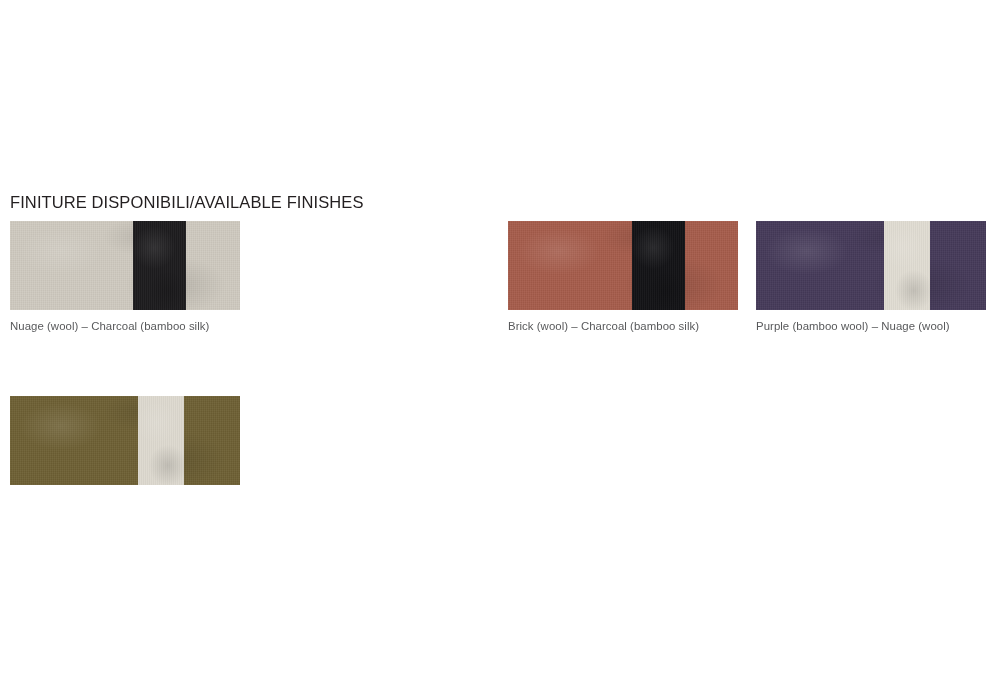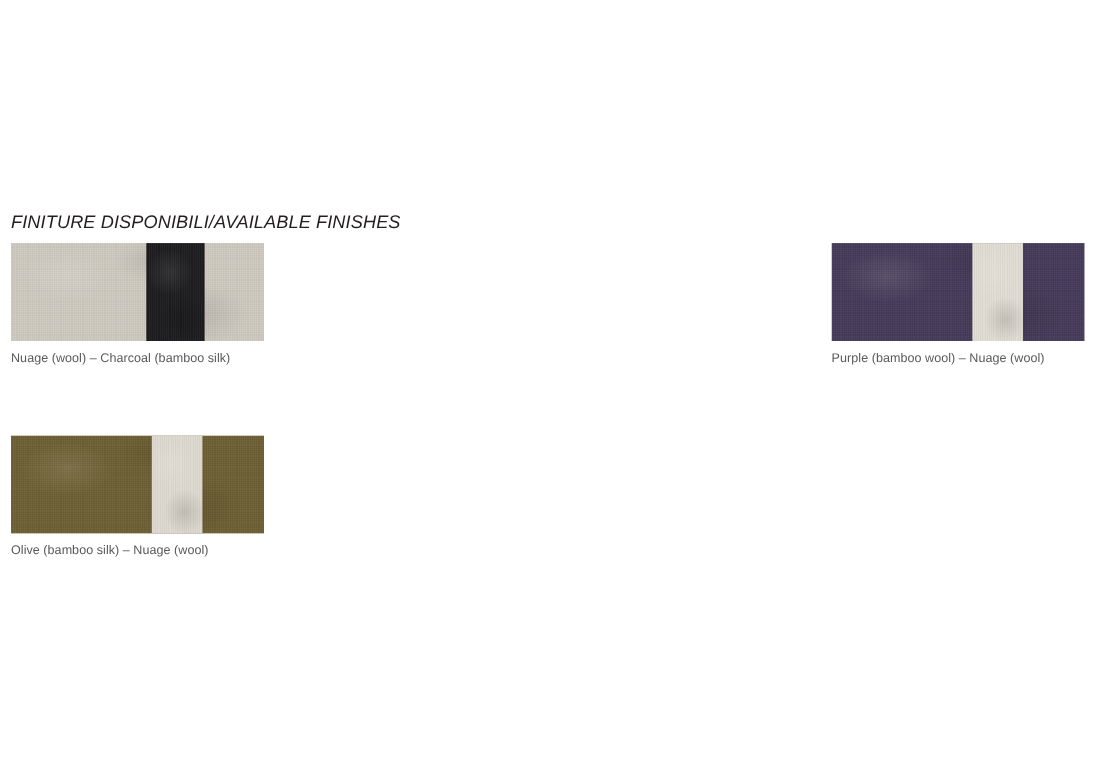--- a/index.html
+++ b/index.html
@@ -23,21 +23,20 @@
   
   .section-title {
     position: absolute;
     left: 10px;
     top: 179px;
     font-size: 16.5px;
     letter-spacing: 0.1px;
     color: #231f20;
     white-space: nowrap;
     font-weight: 400;
-    font-style: italic;
   }
 
   
   .swatch-grid {
     position: absolute;
     left: 0;
     top: 221px;
     width: 900px;
   }
   .swatch-row {
@@ -132,37 +131,43 @@
 
       <div class="swatch-card col-0">
         <div class="swatch-image">
           <div class="swatch-base" style="background: rgb(207, 202, 192);"></div>
           <div class="swatch-stripe" style="background: rgb(29, 28, 30); left: 53.5%; width: 23%;"></div>
         </div>
         <div class="swatch-caption" style="color: rgb(88, 89, 91);">Nuage (wool) – Charcoal (bamboo silk)</div>
       </div>
 
 
+      <div class="swatch-card col-2">
+        <div class="swatch-image">
+          <div class="swatch-base" style="background: rgb(166, 92, 75);"></div>
+          <div class="swatch-stripe" style="background: rgb(19, 19, 22); left: 54%; width: 23%;"></div>
+        </div>
+        <div class="swatch-caption" style="color: rgb(88, 89, 91);">Brick (wool) – Charcoal (bamboo silk)</div>
+      </div>
 
       <div class="swatch-card col-3">
         <div class="swatch-image">
           <div class="swatch-base" style="background: rgb(69, 58, 89);"></div>
           <div class="swatch-stripe" style="background: rgb(224, 220, 210); left: 55.5%; width: 20%;"></div>
         </div>
         <div class="swatch-caption" style="color: rgb(88, 89, 91);">Purple (bamboo wool) – Nuage (wool)</div>
       </div>
 
     </div>
 
     <div class="swatch-row">
 
       <div class="swatch-card col-0">
         <div class="swatch-image">
           <div class="swatch-base" style="background: rgb(110, 96, 52);"></div>
           <div class="swatch-stripe" style="background: rgb(221, 217, 207); left: 55.5%; width: 20%;"></div>
         </div>
-        <div class="swatch-caption" style="color: rgb(88, 89, 91);">Olive (bamboo silk) – Nuage (wool)</div>
       </div>
 
     </div>
   </div>
 
 </div>
 
 </body></html>

